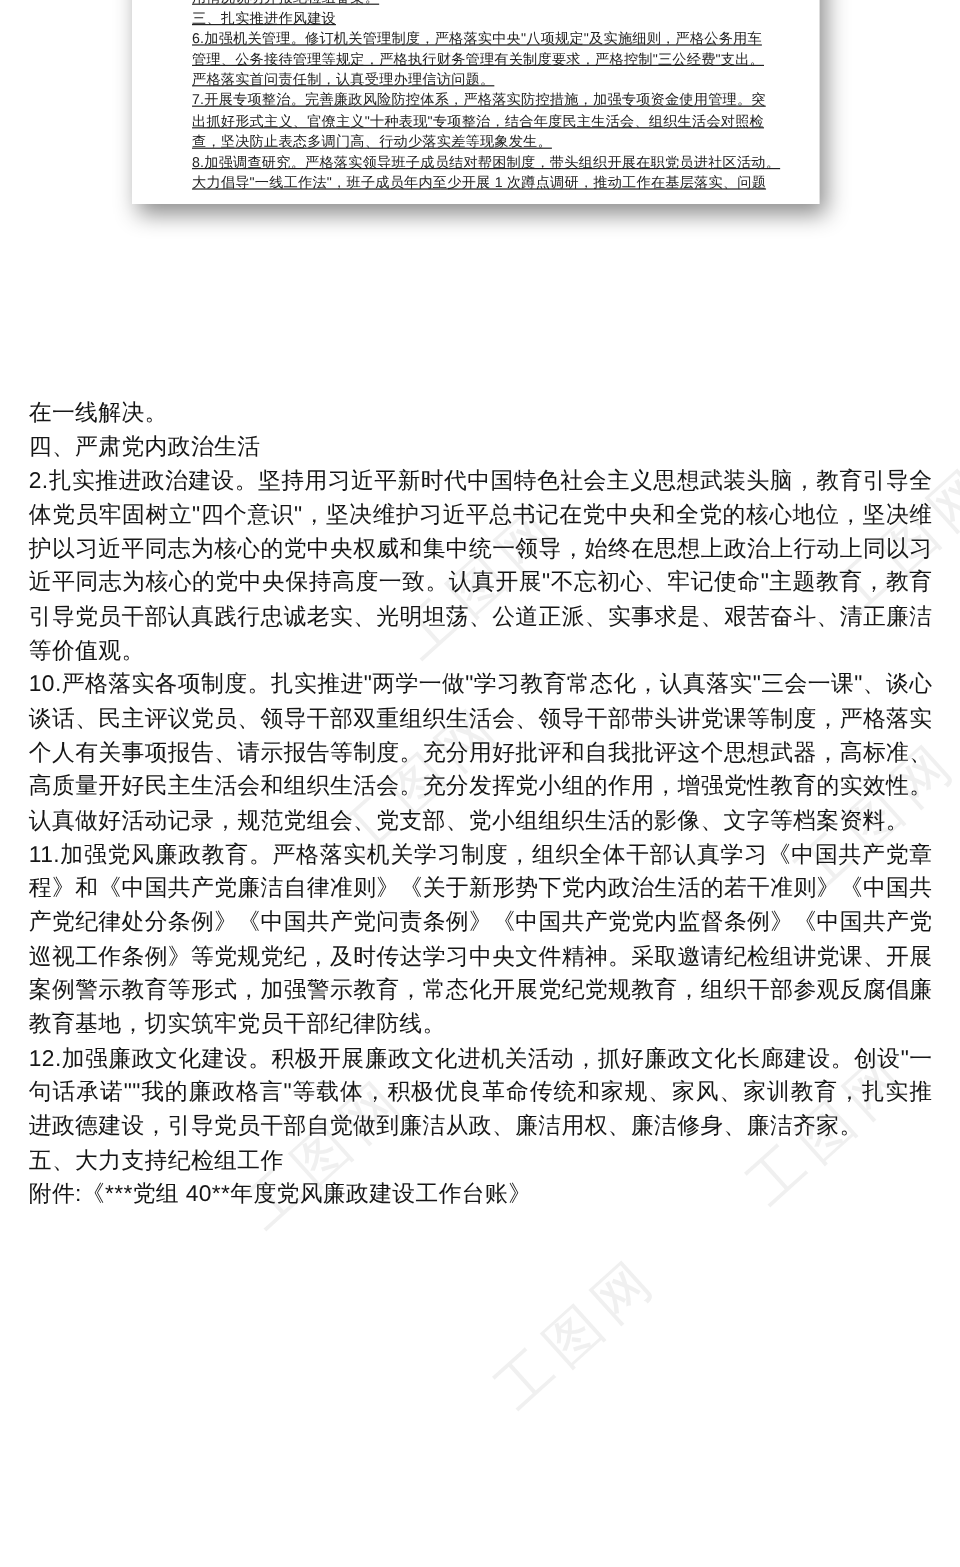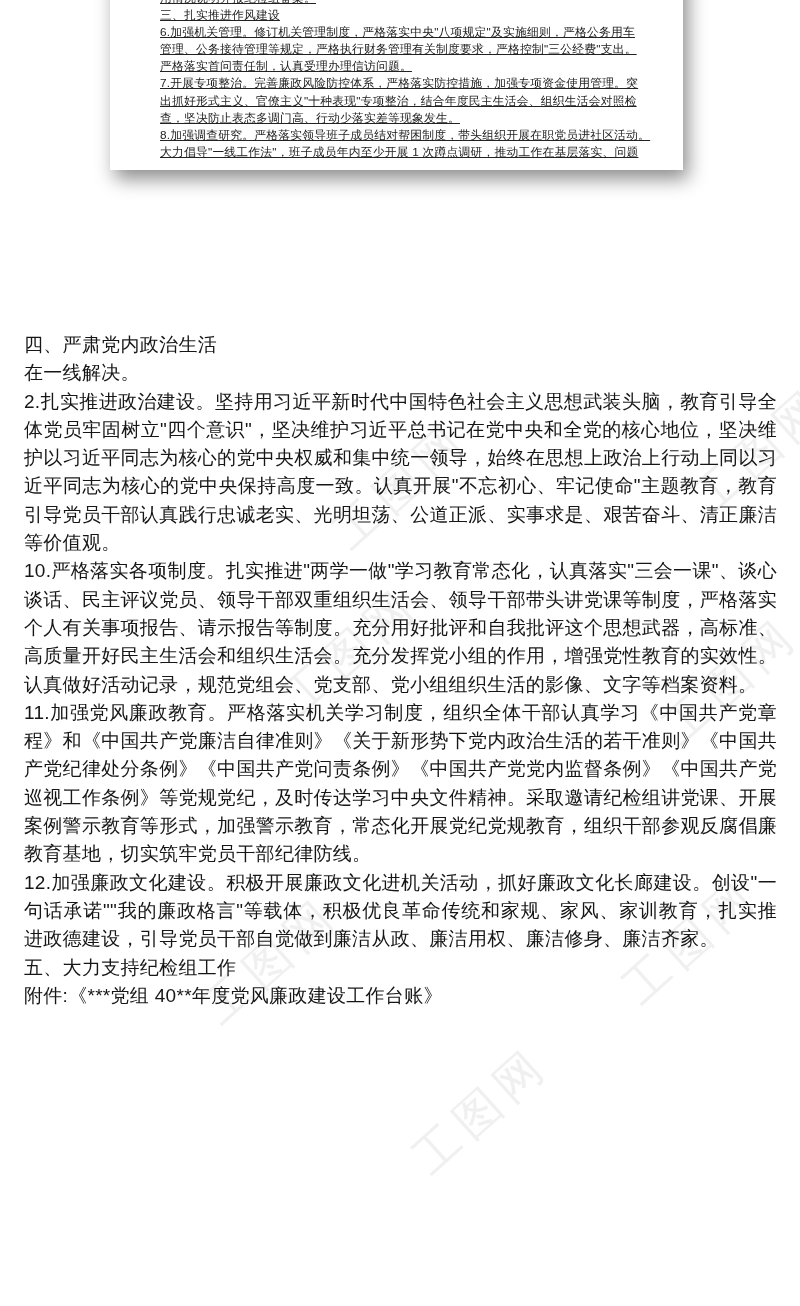--- a/index.html
+++ b/index.html
@@ -91,21 +91,21 @@
     <span class="wm" style="left: 320px; top: 455px;">工图网</span>
     <span class="wm" style="left: 680px; top: 420px;">工图网</span>
     <span class="wm" style="left: 270px; top: 620px;">工图网</span>
     <span class="wm" style="left: 650px; top: 650px;">工图网</span>
     <span class="wm" style="left: 190px; top: 930px;">工图网</span>
     <span class="wm" style="left: 610px; top: 910px;">工图网</span>
     <span class="wm" style="left: 400px; top: 1080px;">工图网</span>
   </div>
 
 <div class="doc-body">
+    <p class="doc-paragraph">在一线解决。</p>
     <p class="doc-paragraph">四、严肃党内政治生活</p>
-    <p class="doc-paragraph">在一线解决。</p>
     <p class="doc-paragraph">2.扎实推进政治建设。坚持用习近平新时代中国特色社会主义思想武装头脑，教育引导全体党员牢固树立"四个意识"，坚决维护习近平总书记在党中央和全党的核心地位，坚决维护以习近平同志为核心的党中央权威和集中统一领导，始终在思想上政治上行动上同以习近平同志为核心的党中央保持高度一致。认真开展"不忘初心、牢记使命"主题教育，教育引导党员干部认真践行忠诚老实、光明坦荡、公道正派、实事求是、艰苦奋斗、清正廉洁等价值观。</p>
     <p class="doc-paragraph">10.严格落实各项制度。扎实推进"两学一做"学习教育常态化，认真落实"三会一课"、谈心谈话、民主评议党员、领导干部双重组织生活会、领导干部带头讲党课等制度，严格落实个人有关事项报告、请示报告等制度。充分用好批评和自我批评这个思想武器，高标准、高质量开好民主生活会和组织生活会。充分发挥党小组的作用，增强党性教育的实效性。认真做好活动记录，规范党组会、党支部、党小组组织生活的影像、文字等档案资料。</p>
     <p class="doc-paragraph">11.加强党风廉政教育。严格落实机关学习制度，组织全体干部认真学习《中国共产党章程》和《中国共产党廉洁自律准则》《关于新形势下党内政治生活的若干准则》《中国共产党纪律处分条例》《中国共产党问责条例》《中国共产党党内监督条例》《中国共产党巡视工作条例》等党规党纪，及时传达学习中央文件精神。采取邀请纪检组讲党课、开展案例警示教育等形式，加强警示教育，常态化开展党纪党规教育，组织干部参观反腐倡廉教育基地，切实筑牢党员干部纪律防线。</p>
     <p class="doc-paragraph">12.加强廉政文化建设。积极开展廉政文化进机关活动，抓好廉政文化长廊建设。创设"一句话承诺""我的廉政格言"等载体，积极优良革命传统和家规、家风、家训教育，扎实推进政德建设，引导党员干部自觉做到廉洁从政、廉洁用权、廉洁修身、廉洁齐家。</p>
     <p class="doc-paragraph">五、大力支持纪检组工作</p>
     <p class="doc-paragraph">附件:《***党组 40**年度党风廉政建设工作台账》</p>
   </div>
 
 </body></html>

